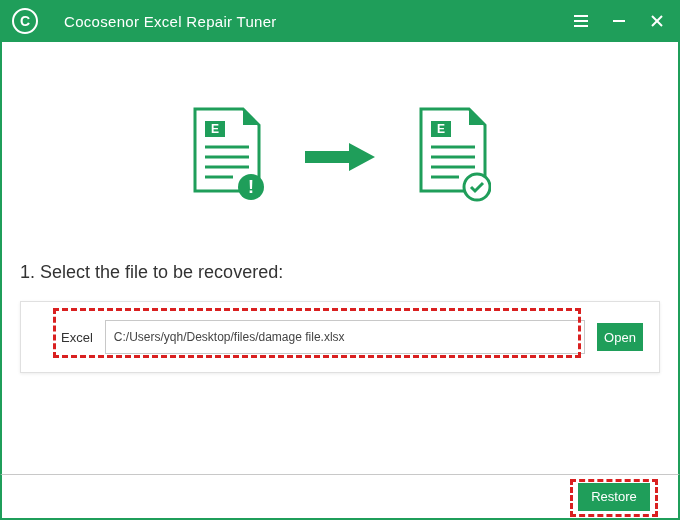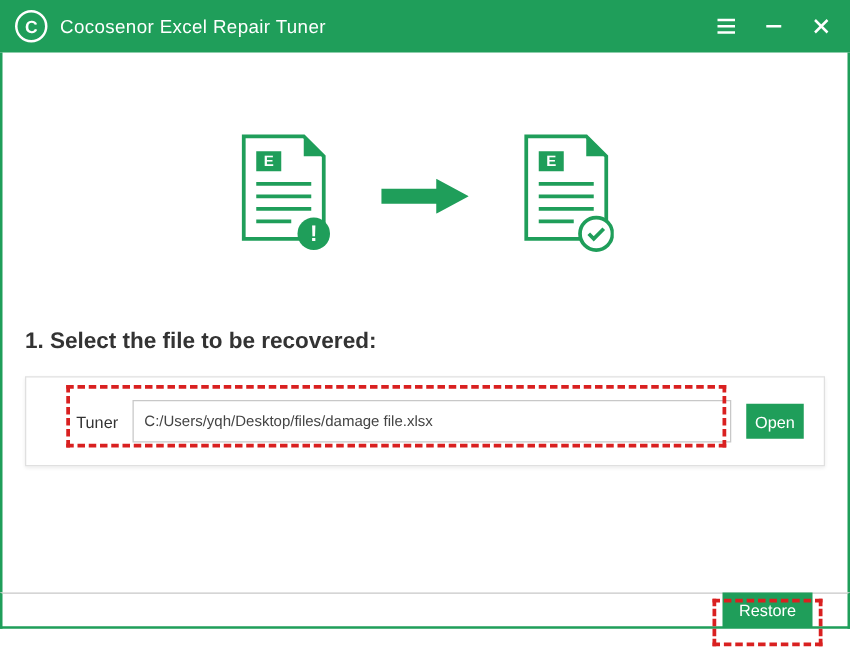--- a/index.html
+++ b/index.html
@@ -29,20 +29,21 @@
       font-size: 14px;
       font-weight: bold;
       margin-right: 10px;
       color: #fff;
     }
     .title-text {
       font-size: 15px;
       font-weight: 500;
       flex: 1;
       letter-spacing: 0.3px;
+      margin-left: 16px;
     }
     .win-controls {
       display: flex;
       gap: 16px;
       align-items: center;
     }
     .win-btn {
       width: 22px;
       height: 22px;
       display: flex;
@@ -70,21 +71,20 @@
     }
     .arrow {
       width: 70px;
       height: 28px;
     }
     .step-label {
       font-size: 18px;
       color: #333;
       margin-top: 40px;
       margin-bottom: 18px;
-      font-weight: bold;
     }
     .path-card {
       background: #fff;
       border: 1px solid #e0e0e0;
       box-shadow: 0 1px 3px rgba(0,0,0,0.08);
       padding: 18px 16px;
       display: flex;
       align-items: center;
       gap: 12px;
       position: relative;
@@ -115,21 +115,21 @@
     .open-btn {
       background: #1f9e5a;
       color: #fff;
       border: none;
       width: 46px;
       height: 28px;
       font-size: 13px;
       cursor: pointer;
     }
     .footer {
-      height: 29px;
+      height: 46px;
       border-top: 1px solid #c8c8c8;
       border-left: 2px solid #1f9e5a;
       border-right: 2px solid #1f9e5a;
       border-bottom: 2px solid #1f9e5a;
       display: flex;
       align-items: center;
       justify-content: flex-end;
       padding-right: 28px;
       position: relative;
     }
@@ -214,21 +214,21 @@
         <circle cx="62" cy="80" r="13" fill="#fff" stroke="#1f9e5a" stroke-width="3"></circle>
         <path d="M56 80 L60 84 L68 76" fill="none" stroke="#1f9e5a" stroke-width="3"></path>
       </svg>
     </div>
   </div>
 
   <div class="step-label">1. Select the file to be recovered:</div>
 
   <div class="path-card">
     <div class="path-highlight"></div>
-    <span class="path-label">Tuner</span>
+    <span class="path-label">Excel</span>
     <input class="path-input" type="text" value="C:/Users/yqh/Desktop/files/damage file.xlsx" style="">
     <button class="open-btn">Open</button>
   </div>
 </div>
 
 <div class="footer">
   <div class="restore-highlight"></div>
   <button class="restore-btn">Restore</button>
 </div>
 

